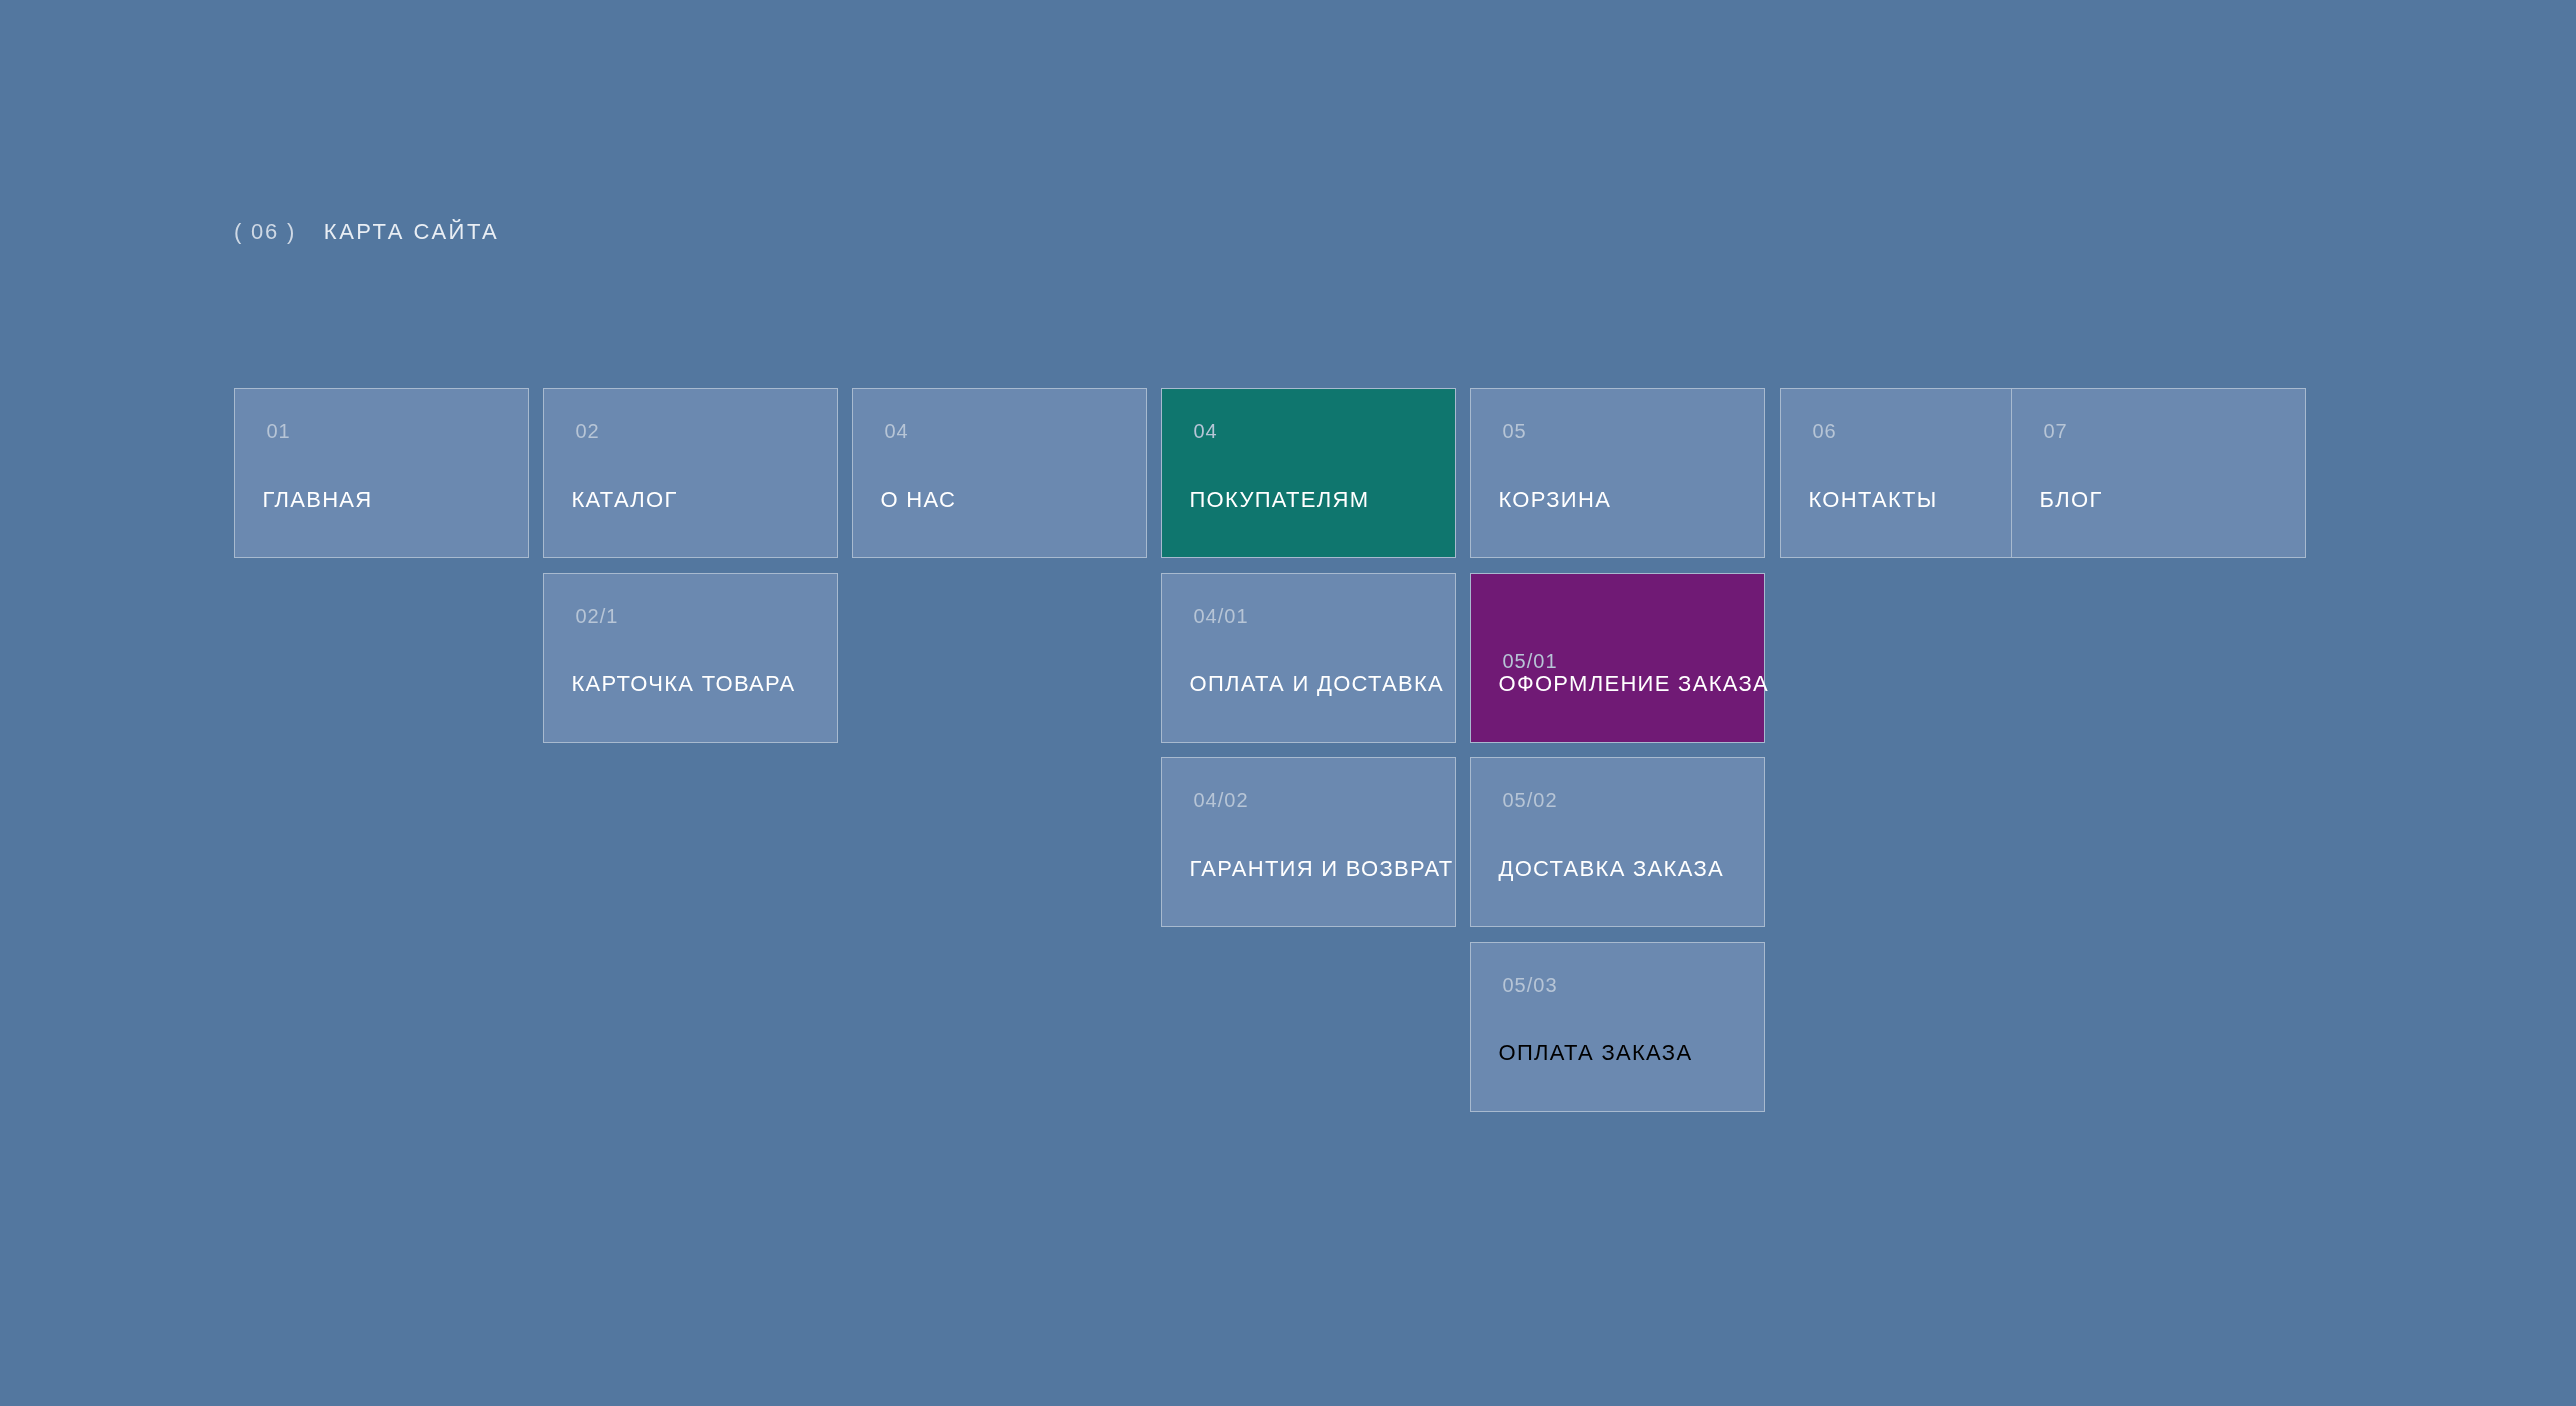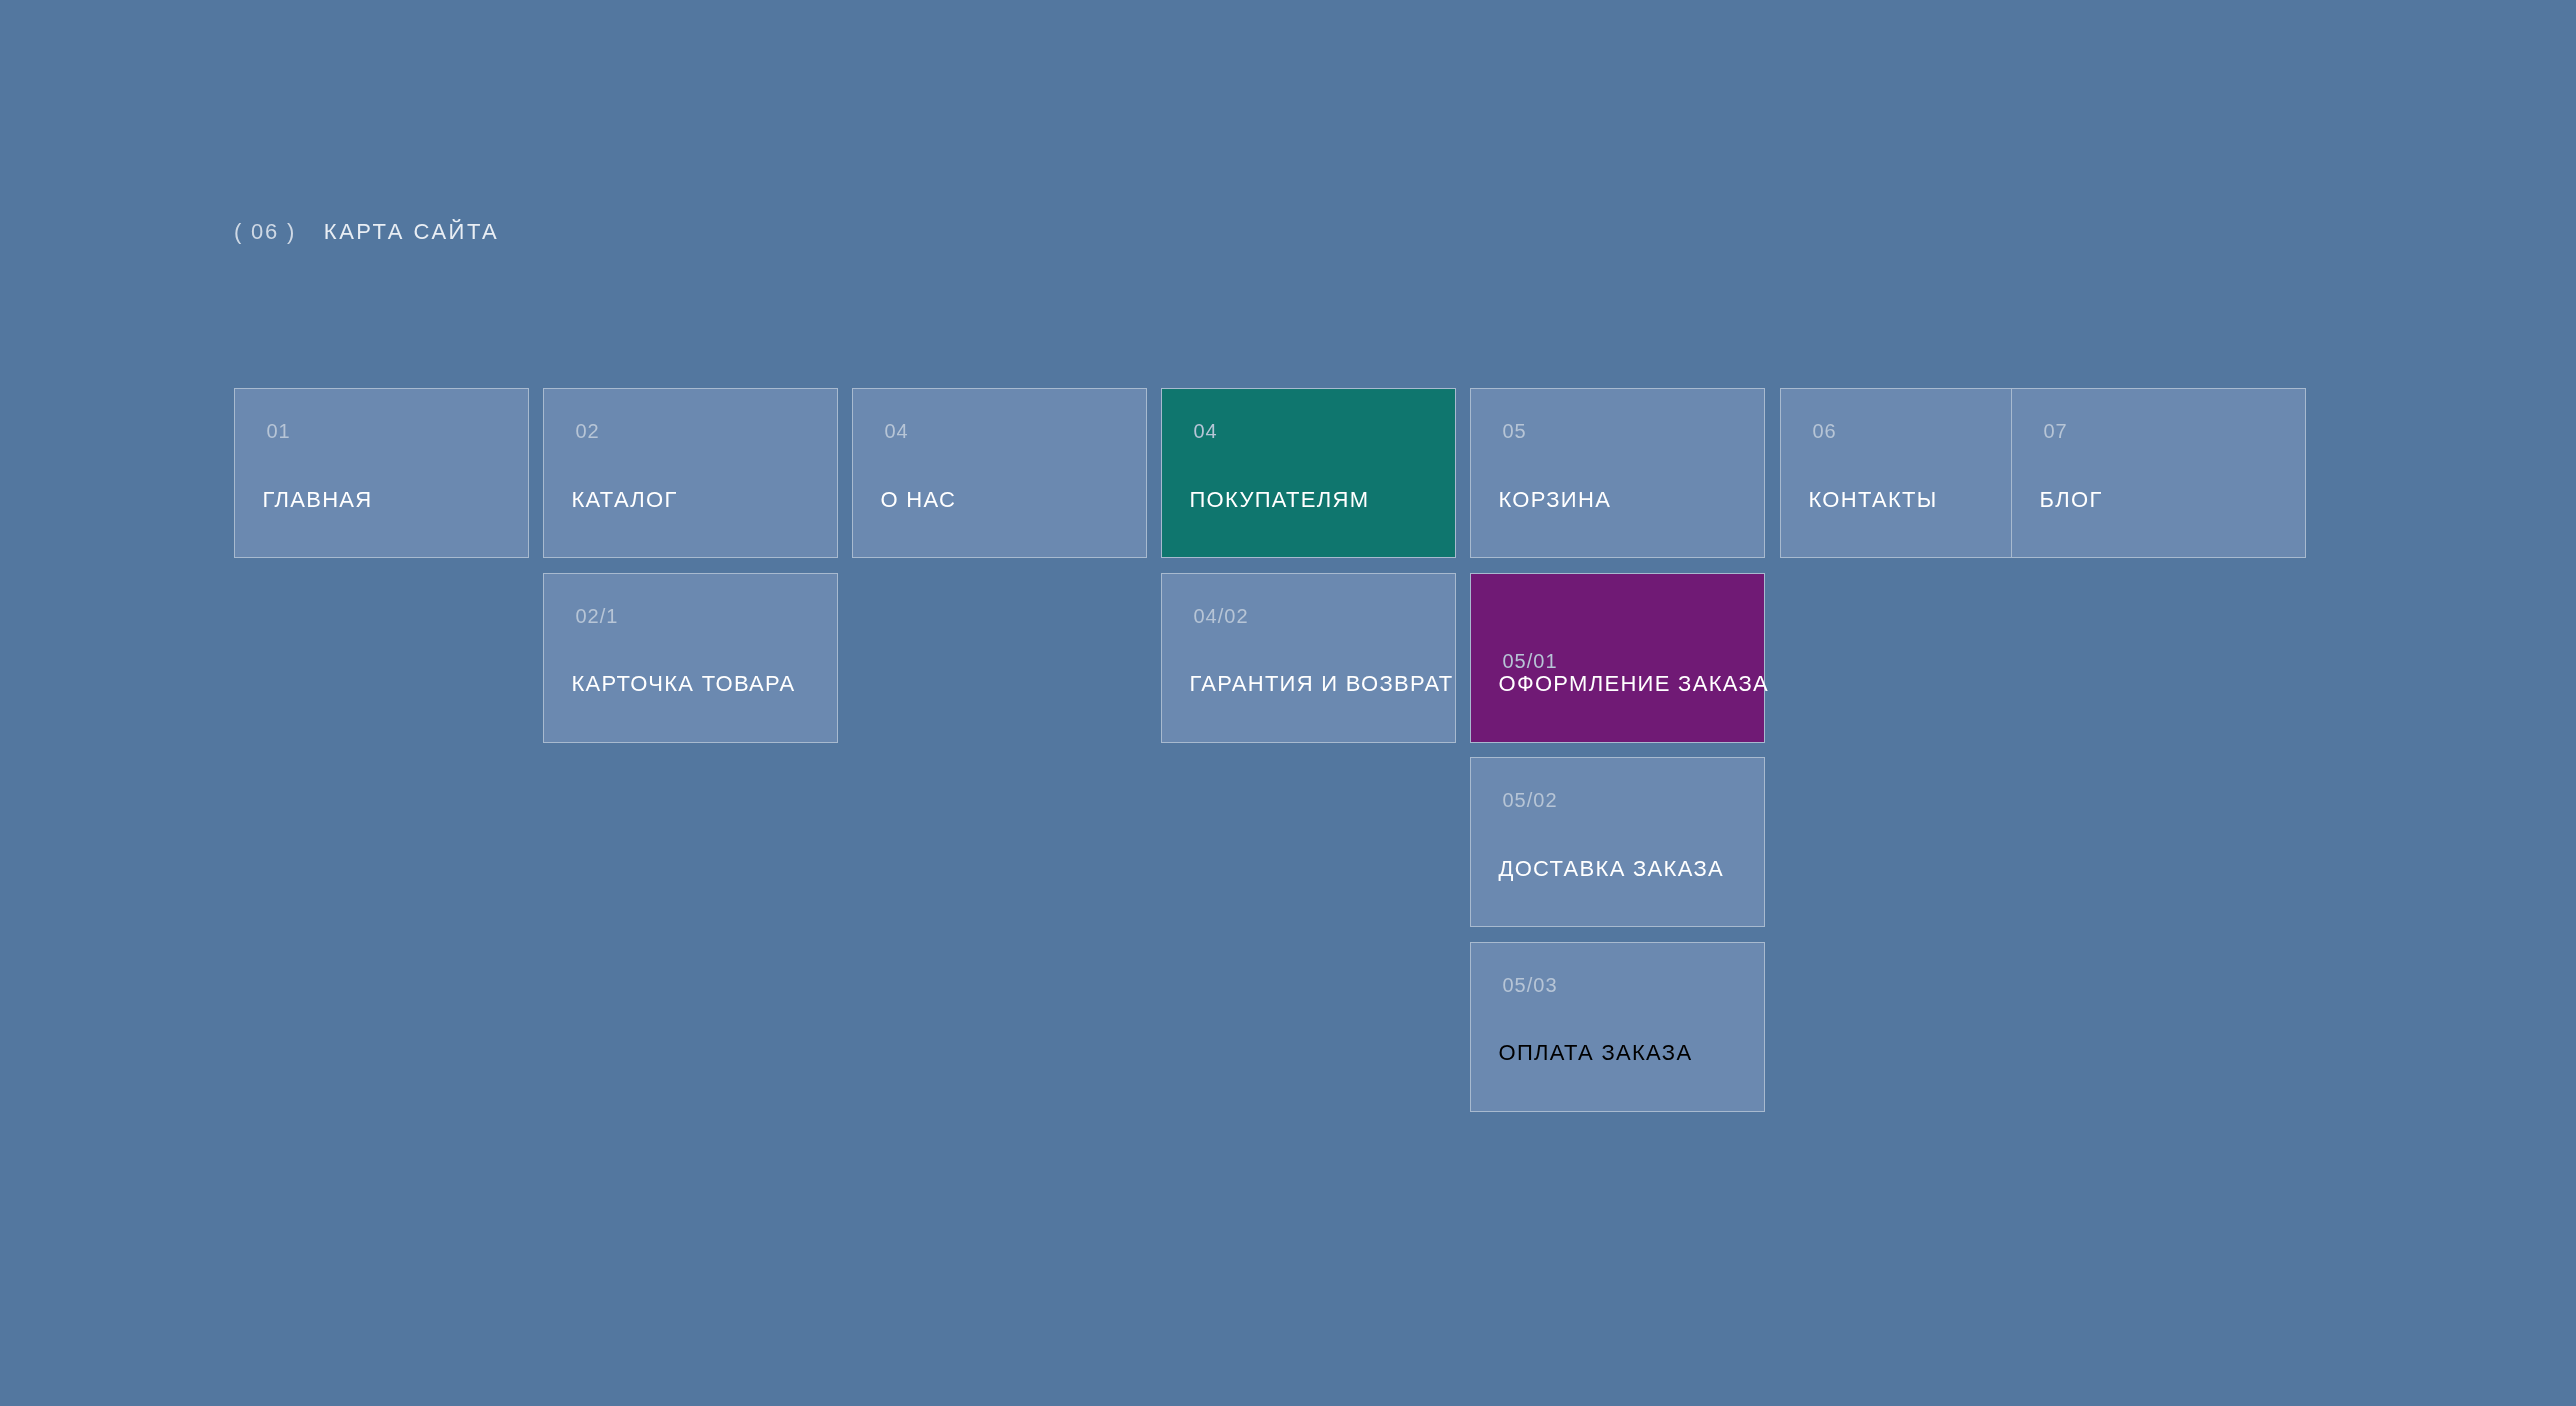--- a/index.html
+++ b/index.html
@@ -144,20 +144,24 @@
             <span class="node-num" style="color: rgb(183, 197, 214);">04</span>
             <span class="node-label" style="color: rgb(255, 255, 255);">О НАС</span>
           </div>
         </div>
         <div class="column col-3">
           <div class="node" style="background: #0f766e; border-color: rgb(168, 186, 207);">
             <span class="node-num" style="color: rgb(183, 197, 214);">04</span>
             <span class="node-label" style="color: rgb(255, 255, 255);">ПОКУПАТЕЛЯМ</span>
           </div>
           <div class="node" style="background: rgb(107, 137, 176); border-color: rgb(168, 186, 207);">
+            <span class="node-num" style="color: rgb(183, 197, 214);">04/01</span>
+            <span class="node-label" style="color: rgb(255, 255, 255);">ОПЛАТА И ДОСТАВКА</span>
+          </div>
+          <div class="node" style="background: rgb(107, 137, 176); border-color: rgb(168, 186, 207);">
             <span class="node-num" style="color: rgb(183, 197, 214);">04/02</span>
             <span class="node-label" style="color: rgb(255, 255, 255);">ГАРАНТИЯ И ВОЗВРАТ</span>
           </div>
         </div>
         <div class="column col-4">
           <div class="node" style="background: rgb(107, 137, 176); border-color: rgb(168, 186, 207);">
             <span class="node-num" style="color: rgb(183, 197, 214);">05</span>
             <span class="node-label" style="color: rgb(255, 255, 255);">КОРЗИНА</span>
           </div>
           <div class="node" style="background: #701a75; border-color: rgb(168, 186, 207); justify-content: center;">

